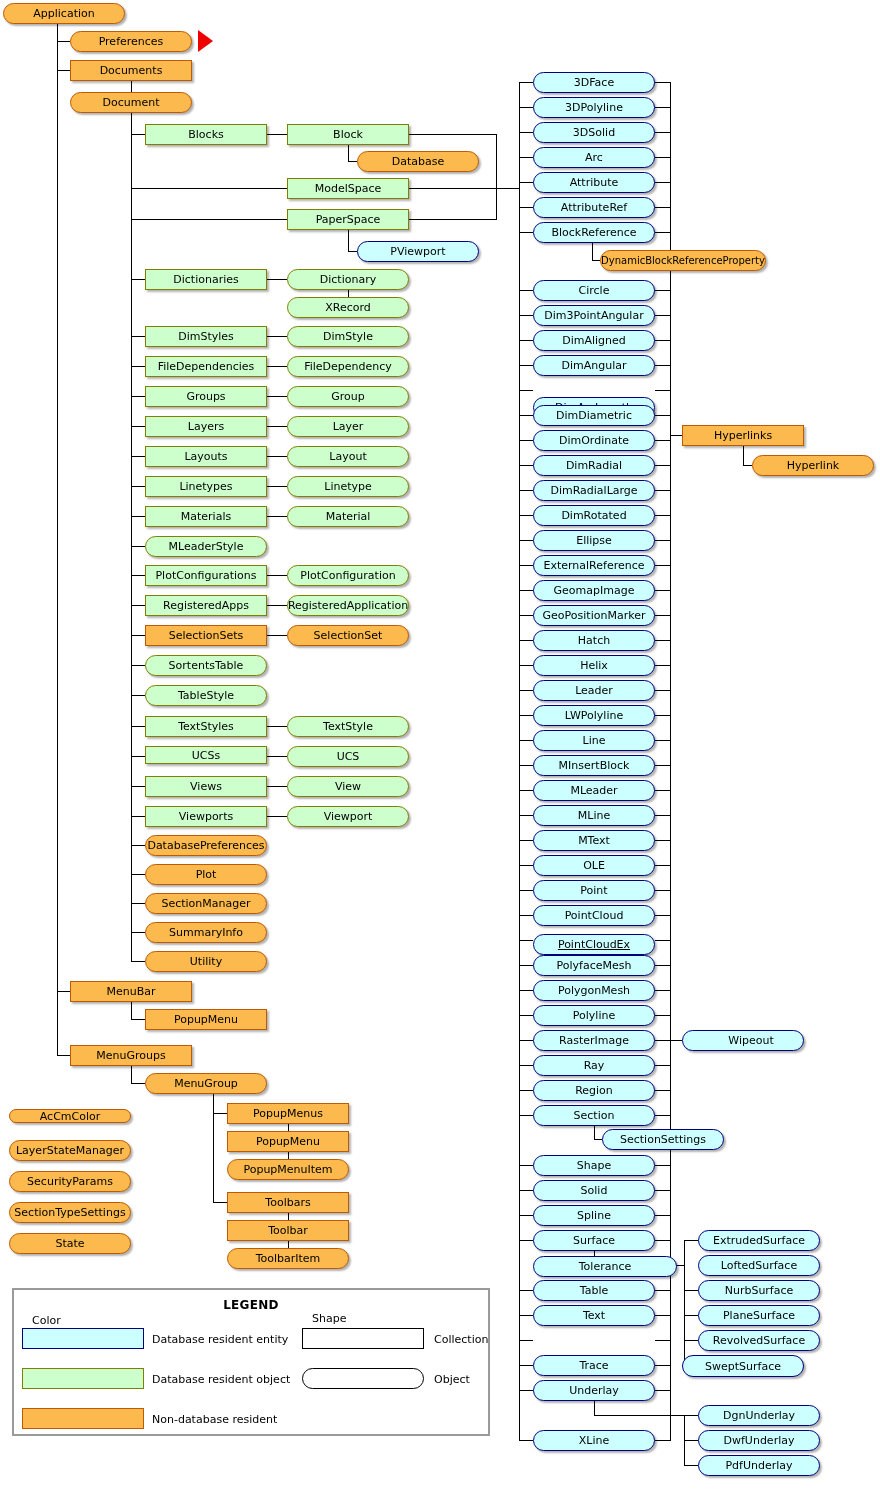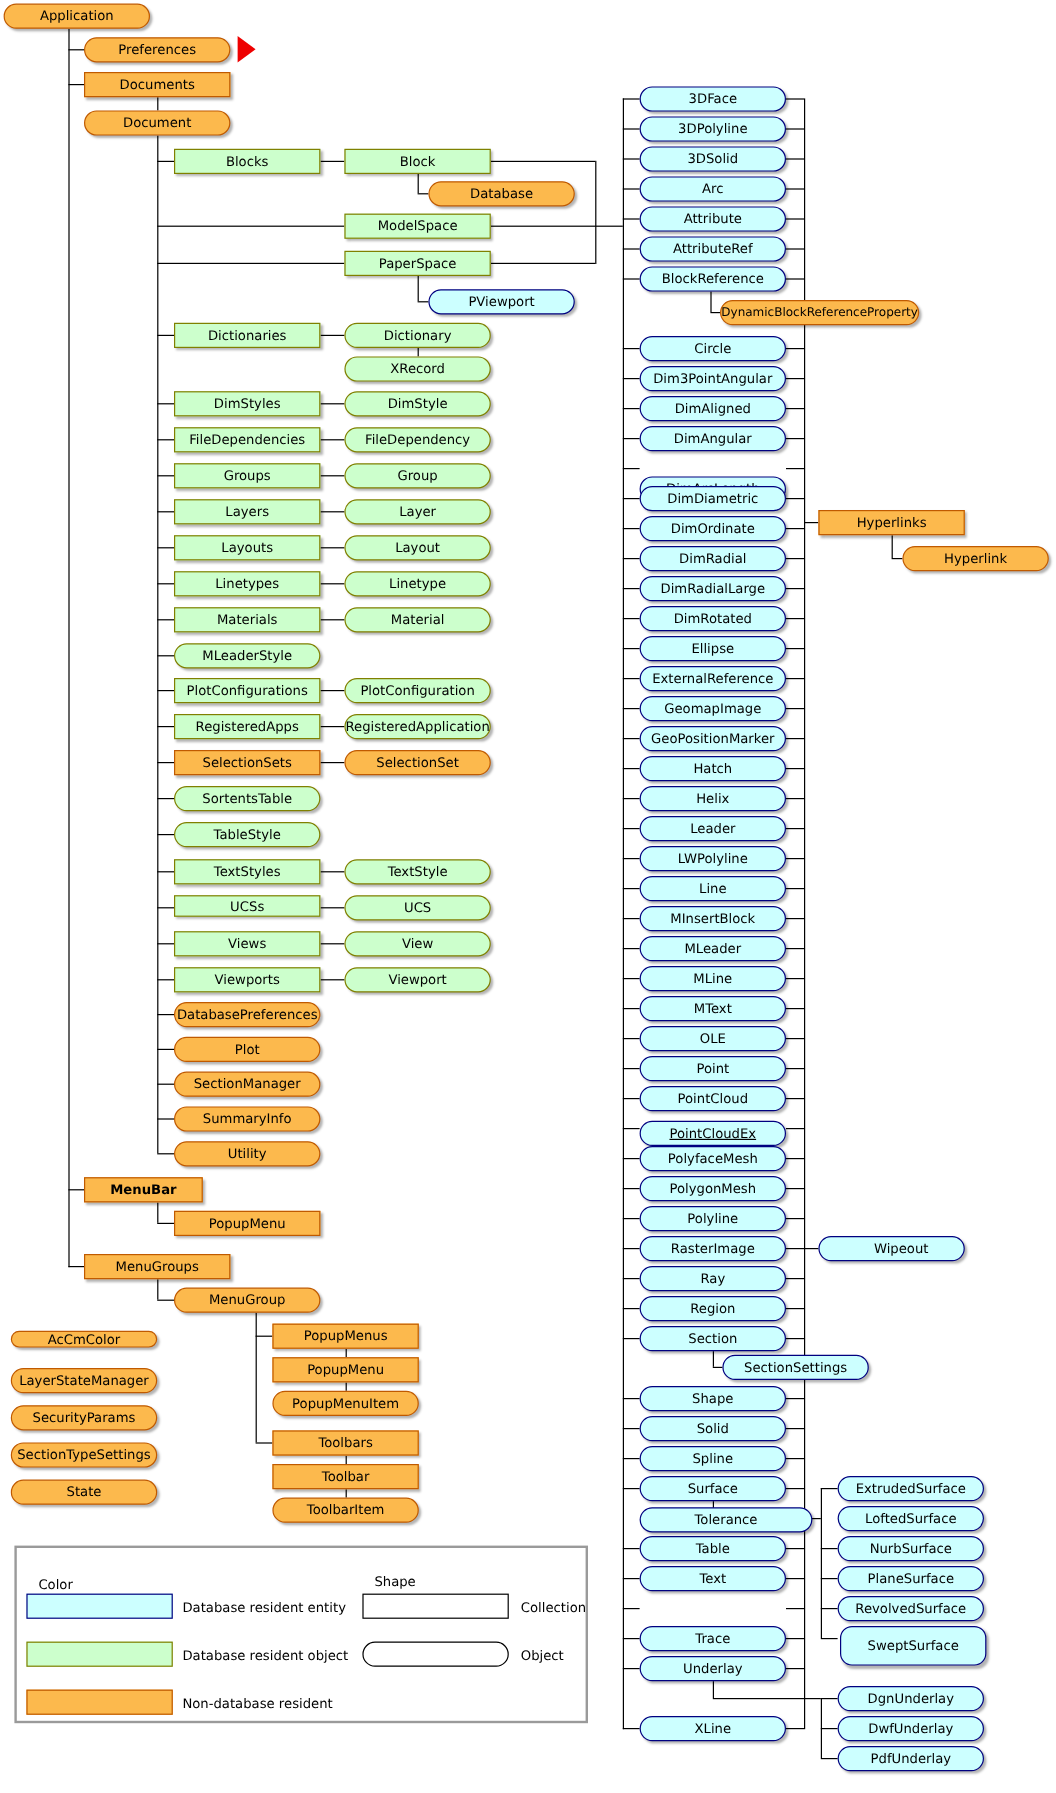--- a/index.html
+++ b/index.html
@@ -332,21 +332,21 @@
       <div class="node c-object s-obj" style="left: 287px; top: 746px; width: 122px; height: 21px;">UCS</div>
       <div class="node c-object s-coll" style="left: 145px; top: 776px; width: 122px; height: 21px;">Views</div>
       <div class="node c-object s-obj" style="left: 287px; top: 776px; width: 122px; height: 21px;">View</div>
       <div class="node c-object s-coll" style="left: 145px; top: 806px; width: 122px; height: 21px;">Viewports</div>
       <div class="node c-object s-obj" style="left: 287px; top: 806px; width: 122px; height: 21px;">Viewport</div>
       <div class="node c-nondb s-obj" style="left: 145px; top: 835px; width: 122px; height: 21px;">DatabasePreferences</div>
       <div class="node c-nondb s-obj" style="left: 145px; top: 864px; width: 122px; height: 21px;">Plot</div>
       <div class="node c-nondb s-obj" style="left: 145px; top: 893px; width: 122px; height: 21px;">SectionManager</div>
       <div class="node c-nondb s-obj" style="left: 145px; top: 922px; width: 122px; height: 21px;">SummaryInfo</div>
       <div class="node c-nondb s-obj" style="left: 145px; top: 951px; width: 122px; height: 21px;">Utility</div>
-      <div class="node c-nondb s-coll" style="left: 70px; top: 981px; width: 99px; height: 21px; font-weight: bold;">MenuBar</div>
+      <div class="node c-nondb s-coll" style="left: 70px; top: 981px; width: 122px; height: 21px;">MenuBar</div>
       <div class="node c-nondb s-coll" style="left: 145px; top: 1009px; width: 122px; height: 21px;">PopupMenu</div>
       <div class="node c-nondb s-coll" style="left: 70px; top: 1045px; width: 122px; height: 21px;">MenuGroups</div>
       <div class="node c-nondb s-obj" style="left: 145px; top: 1073px; width: 122px; height: 21px;">MenuGroup</div>
       <div class="node c-nondb s-coll" style="left: 227px; top: 1103px; width: 122px; height: 21px;">PopupMenus</div>
       <div class="node c-nondb s-coll" style="left: 227px; top: 1131px; width: 122px; height: 21px;">PopupMenu</div>
       <div class="node c-nondb s-obj" style="left: 227px; top: 1159px; width: 122px; height: 21px;">PopupMenuItem</div>
       <div class="node c-nondb s-coll" style="left: 227px; top: 1192px; width: 122px; height: 21px;">Toolbars</div>
       <div class="node c-nondb s-coll" style="left: 227px; top: 1220px; width: 122px; height: 21px;">Toolbar</div>
       <div class="node c-nondb s-obj" style="left: 227px; top: 1248px; width: 122px; height: 21px;">ToolbarItem</div>
       <div class="node c-nondb s-obj" style="left: 9px; top: 1109px; width: 122px; height: 14px;">AcCmColor</div>
@@ -403,32 +403,33 @@
       <div class="node c-entity s-obj" style="left: 533px; top: 1205px; width: 122px; height: 21px;">Spline</div>
       <div class="node c-entity s-obj" style="left: 533px; top: 1230px; width: 122px; height: 21px;">Surface</div>
       <div class="node c-entity s-obj" style="left: 698px; top: 1230px; width: 122px; height: 21px;">ExtrudedSurface</div>
       <div class="node c-entity s-obj" style="left: 698px; top: 1255px; width: 122px; height: 21px;">LoftedSurface</div>
       <div class="node c-entity s-obj" style="left: 698px; top: 1280px; width: 122px; height: 21px;">NurbSurface</div>
       <div class="node c-entity s-obj" style="left: 533px; top: 1280px; width: 122px; height: 21px;">Table</div>
       <div class="node c-entity s-obj" style="left: 698px; top: 1305px; width: 122px; height: 21px;">PlaneSurface</div>
       <div class="node c-entity s-obj" style="left: 533px; top: 1305px; width: 122px; height: 21px;">Text</div>
       <div class="node c-entity s-obj" style="left: 698px; top: 1330px; width: 122px; height: 21px;">RevolvedSurface</div>
       <div class="node c-entity s-obj" style="left: 533px; top: 1256px; width: 144px; height: 21px;">Tolerance</div>
-      <div class="node c-entity s-obj" style="left: 700px; top: 1355px; width: 122px; height: 33px; border-radius: 10px;">SweptSurface</div>
+      <div class="node c-entity s-obj" style="left: 682px; top: 1355px; width: 122px; height: 22px;">SweptSurface</div>
       <div class="node c-entity s-obj" style="left: 533px; top: 1355px; width: 122px; height: 21px;">Trace</div>
       <div class="node c-entity s-obj" style="left: 533px; top: 1380px; width: 122px; height: 21px;">Underlay</div>
       <div class="node c-entity s-obj" style="left: 698px; top: 1405px; width: 122px; height: 21px;">DgnUnderlay</div>
       <div class="node c-entity s-obj" style="left: 698px; top: 1430px; width: 122px; height: 21px;">DwfUnderlay</div>
       <div class="node c-entity s-obj" style="left: 533px; top: 1430px; width: 122px; height: 21px;">XLine</div>
       <div class="node c-entity s-obj" style="left: 698px; top: 1455px; width: 122px; height: 21px;">PdfUnderlay</div>
       <div class="node c-nondb s-coll" style="left: 682px; top: 425px; width: 122px; height: 21px;">Hyperlinks</div>
       <div class="node c-nondb s-obj" style="left: 752px; top: 455px; width: 122px; height: 21px;">Hyperlink</div>
     </div>
 
   <div id="legend" style="left:12px;top:1288px;width:478px;height:148px;">
+    <div class="ltitle">LEGEND</div>
     <div class="lhdr" style="left:18px;top:24px;">Color</div>
     <div class="lhdr" style="left:298px;top:22px;">Shape</div>
 
     <div class="swatch sw-entity" style="left:8px;top:38px;width:122px;height:21px;"></div>
     <div class="ltext" style="left:138px;top:43px;">Database resident entity</div>
 
     <div class="swatch sw-object" style="left:8px;top:78px;width:122px;height:21px;"></div>
     <div class="ltext" style="left:138px;top:83px;">Database resident object</div>
 
     <div class="swatch sw-nondb" style="left:8px;top:118px;width:122px;height:21px;"></div>

